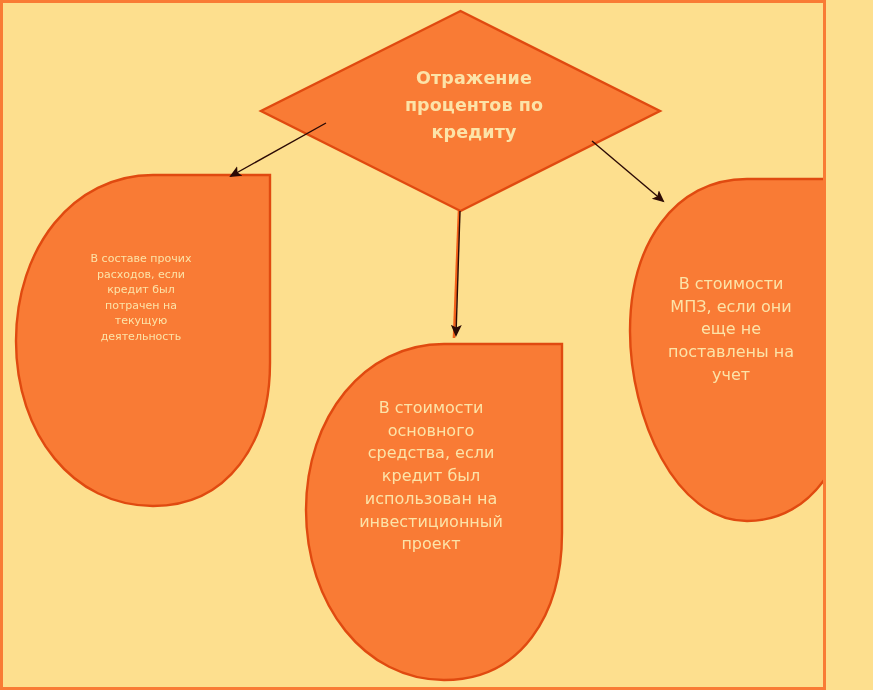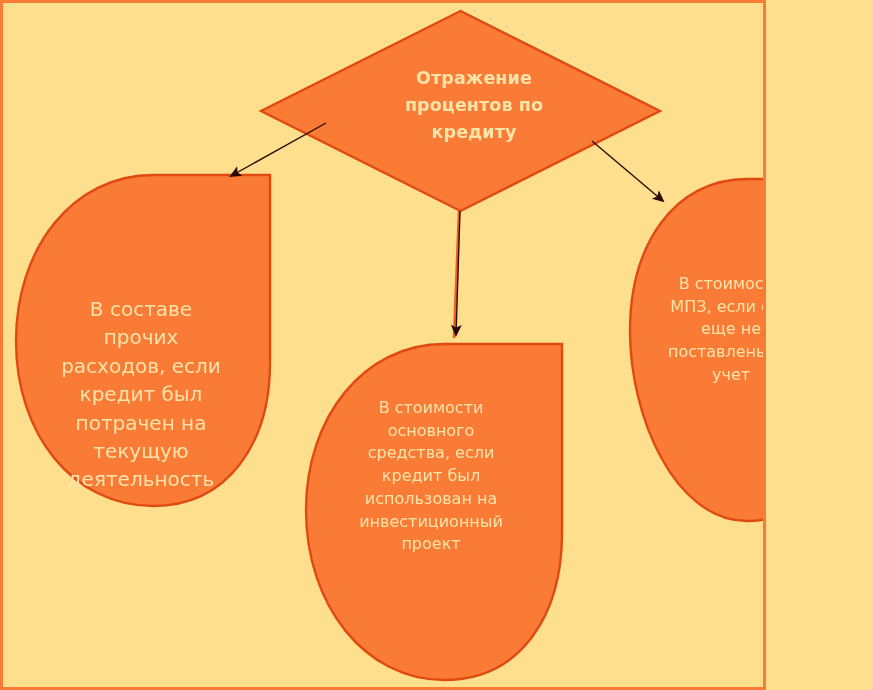--- a/index.html
+++ b/index.html
@@ -8,21 +8,21 @@
   }
   body {
     width: 873px;
     height: 690px;
     background: #fddf8e;
     font-family: "DejaVu Sans", sans-serif;
     overflow: hidden;
   }
   #canvas {
     position: relative;
-    width: 766px;
+    width: 826px;
     height: 690px;
     box-sizing: border-box;
     border: 3px solid #f97b35;
     background: #fddf8e;
     overflow: hidden;
     padding-left: 27px;
   }
   #svg-layer {
     position: absolute;
     left: 0;
@@ -41,25 +41,24 @@
   #decision-text {
     font-weight: bold;
     font-size: 17.5px;
     line-height: 1.54;
     letter-spacing: .1px;
     left: 366px;
     top: 62px;
     width: 210px;
   }
   #left-text {
-    font-size: 20px;
+    font-size: 11px;
     left: 48px;
     top: 248px;
     width: 180px;
-    margin-top: 44px;
   }
   #middle-text {
     font-size: 16px;
     left: 338px;
     top: 394px;
     width: 180px;
   }
   #right-text {
     font-size: 16px;
     left: 640px;

